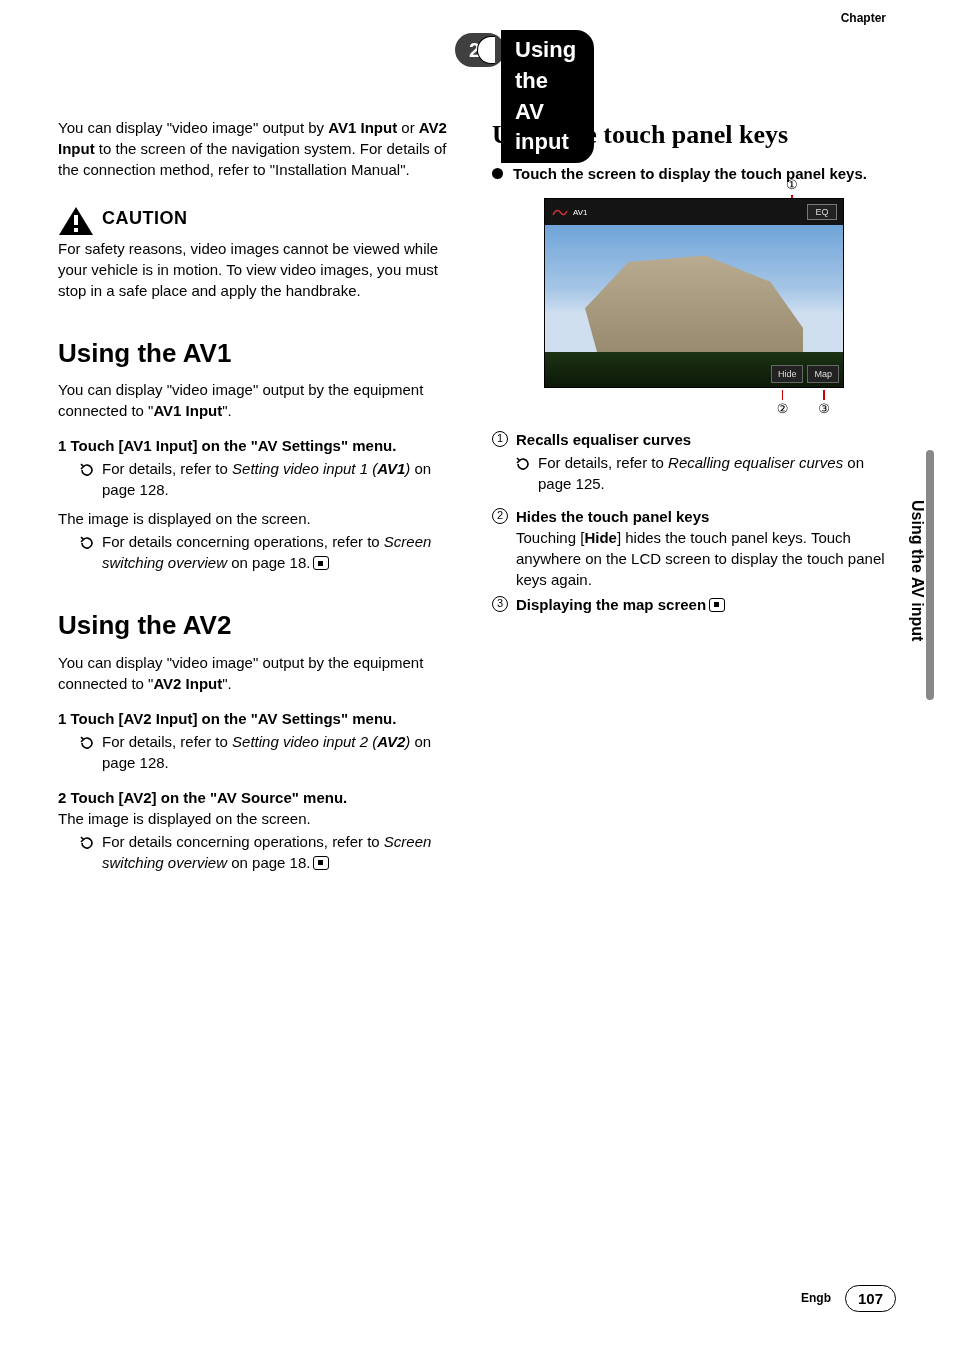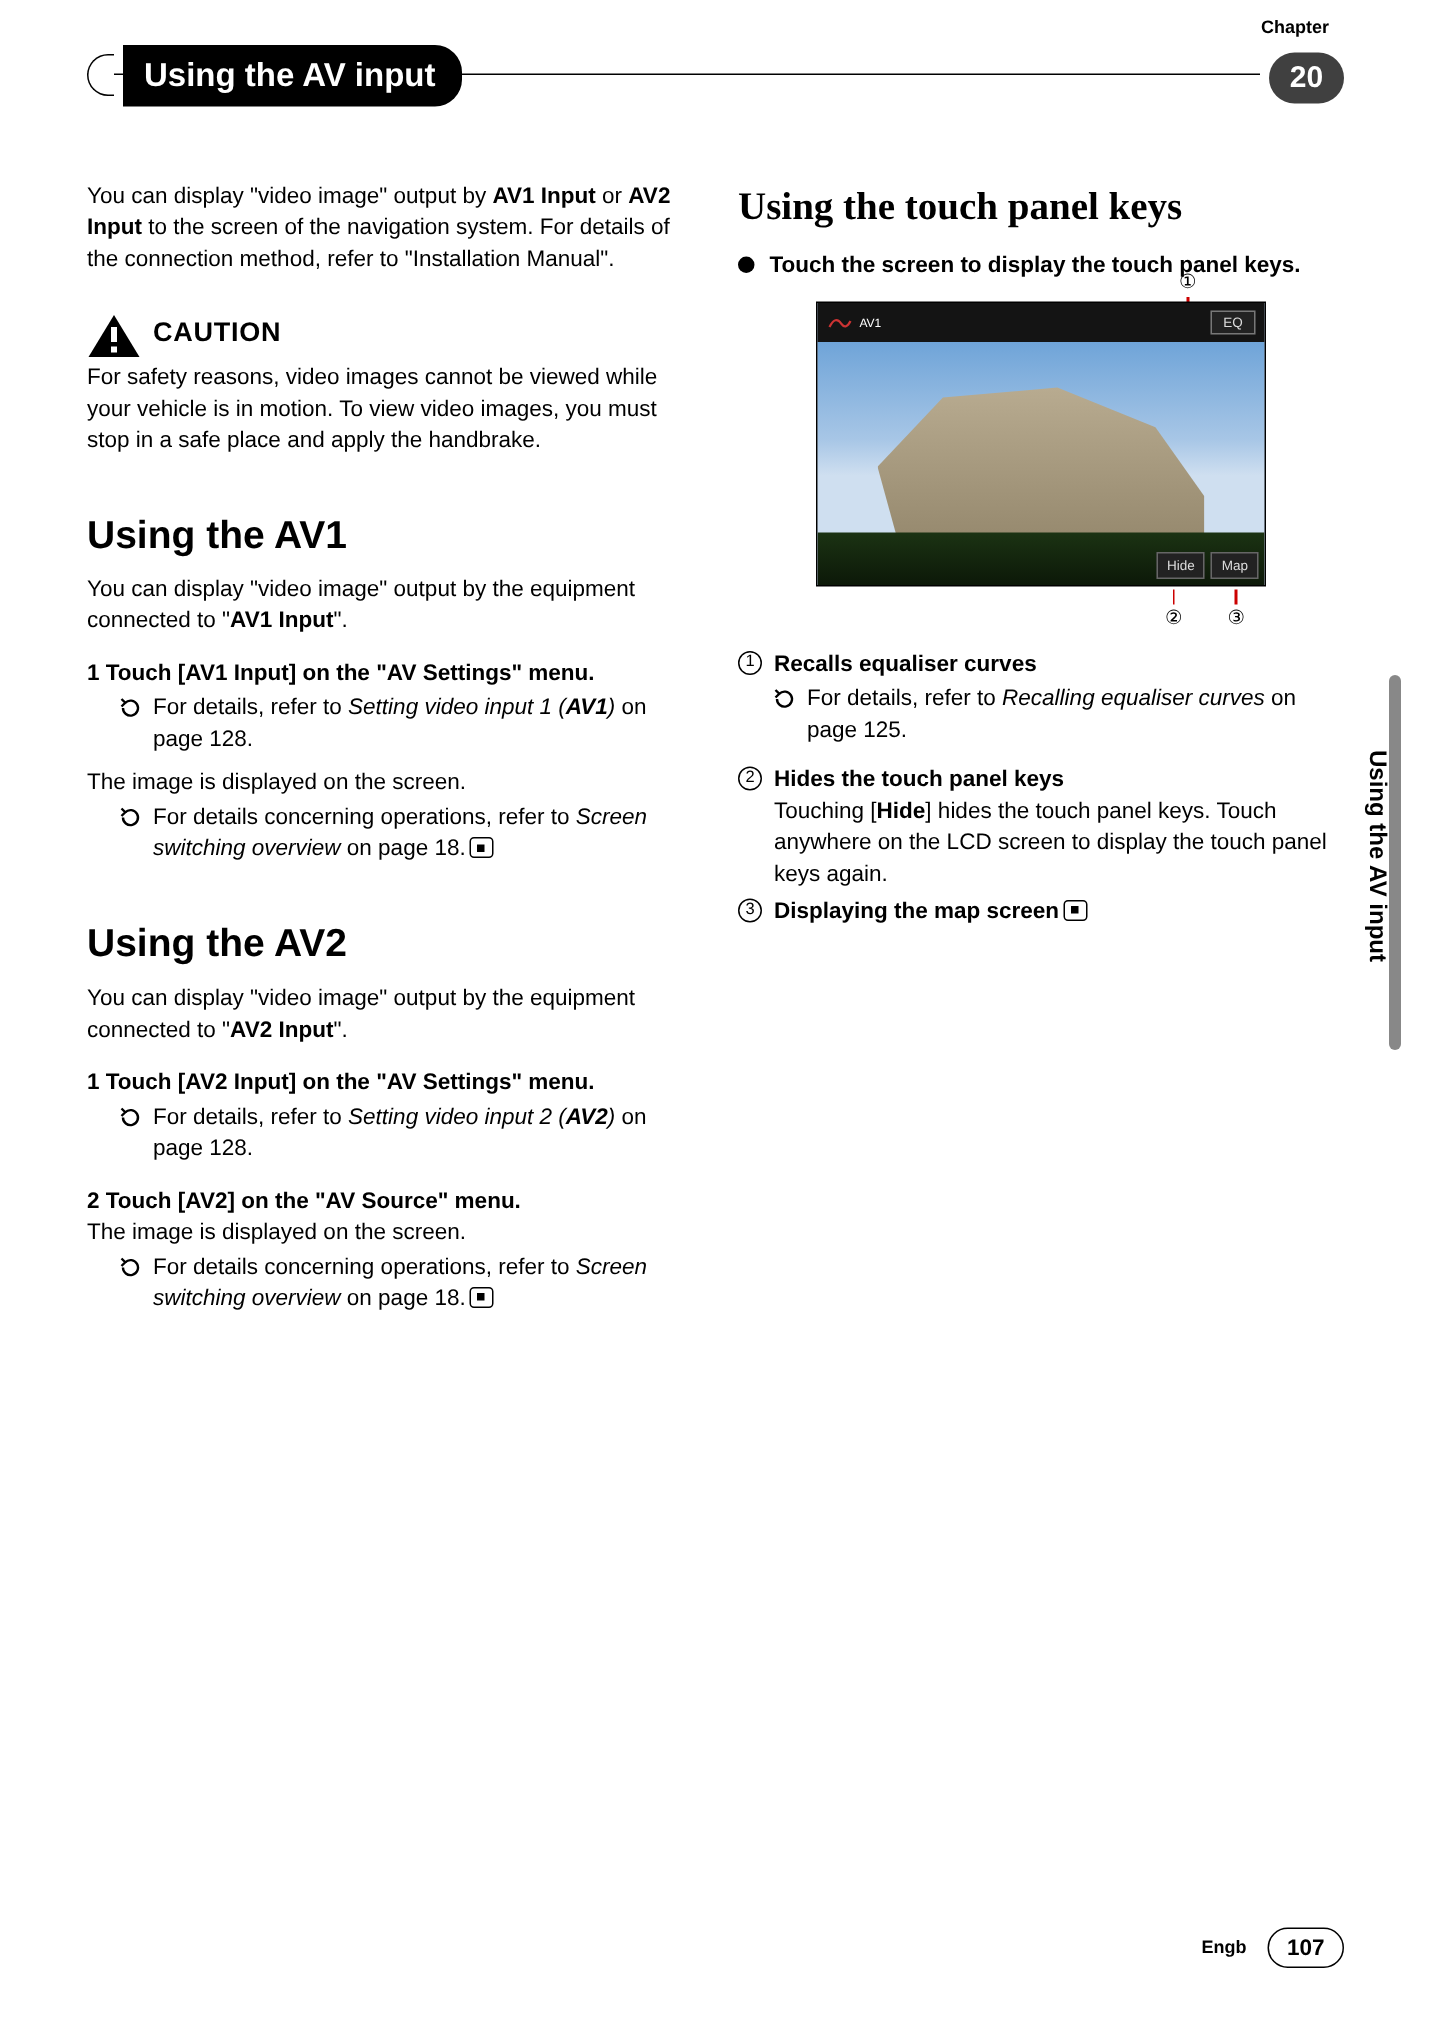--- a/index.html
+++ b/index.html
@@ -11,20 +11,21 @@
     background: #fff;
     color: #000;
     font-size: 15px;
     line-height: 1.4;
   }
   .header-row {
     display: flex;
     align-items: center;
     margin: 30px 58px 0 58px;
     position: relative;
+    flex-direction: column;
   }
   .chapter-label {
     position: absolute;
     right: 10px;
     top: -20px;
     font-size: 12px;
     font-weight: bold;
   }
   .tab-container {
     flex: 1;

